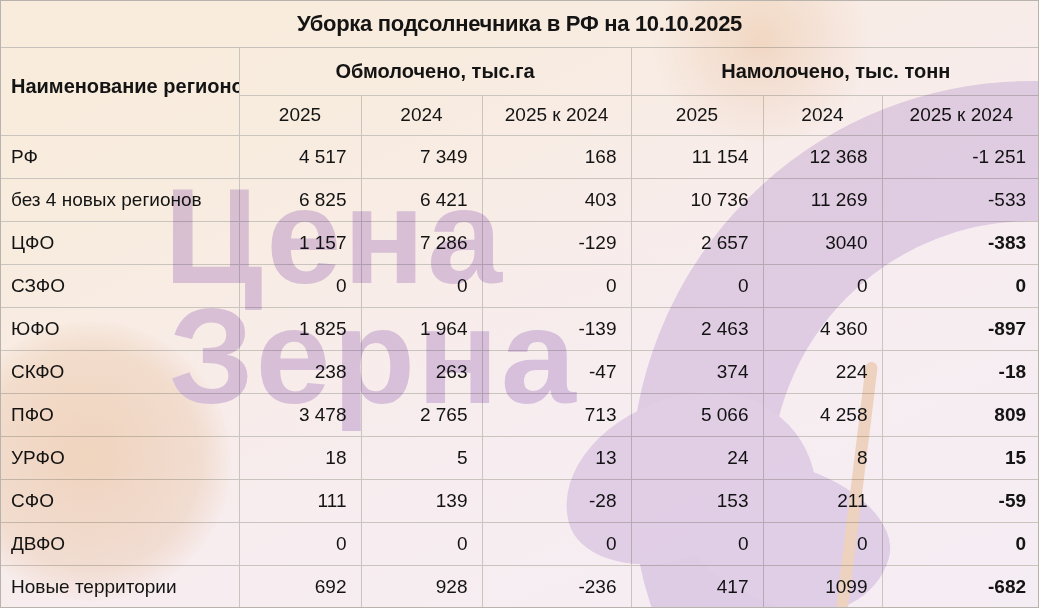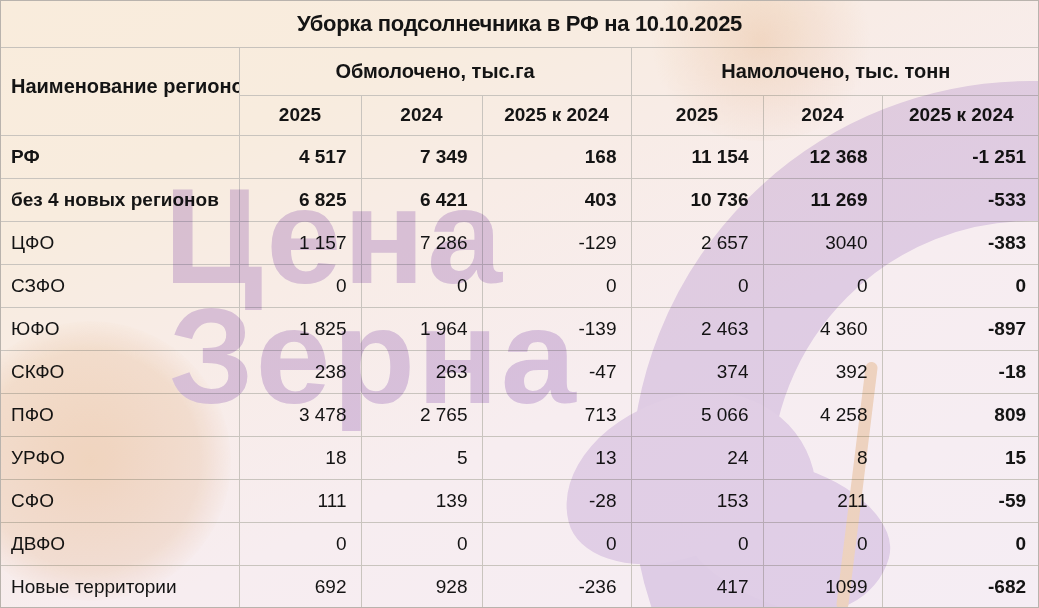--- a/index.html
+++ b/index.html
@@ -38,30 +38,30 @@
     border-bottom:1px solid #c7c2bc;
     font-size:22px;font-weight:800;letter-spacing:-0.3px;
   }
   
   table{
     position:relative;z-index:1;
     width:1039px;table-layout:fixed;border-collapse:collapse;
   }
   th,td{box-sizing:border-box;border:1px solid #c9c4be;font-size:19px;overflow:hidden;}
   thead .group-row th{height:47px;font-size:20px;font-weight:800;text-align:center;vertical-align:middle;}
-  thead .sub-row th{height:40px;font-size:19px;font-weight:700;text-align:center;vertical-align:middle;}
+  thead .sub-row th{height:40px;font-size:19px;font-weight:400;text-align:center;vertical-align:middle;}
   th.region-h{
     text-align:left;vertical-align:bottom;
     padding:0 0 10px 10px;white-space:nowrap;
     font-size:20px;font-weight:800;
   }
   tbody td{height:43px;vertical-align:middle;}
   td.region{ text-align:left;padding-left:10px;white-space:nowrap;}
   td.val{text-align:right;padding-right:14px;white-space:nowrap;}
-  tr.bold td{font-weight:700;}
+  tr.bold td{font-weight:400;}
   table tr:first-child th{border-top:none;}
   th:first-child,td:first-child{border-left:none;}
   th:last-child,td:last-child{border-right:none;font-weight:bold;}
 </style>
 </head>
 <body>
 
 <div class="canvas">
 
   <div class="wm">
@@ -147,21 +147,21 @@
     <td class="val">2 463</td>
     <td class="val">4 360</td>
     <td class="val">-897</td>
   </tr>
         <tr>
     <td class="region">СКФО</td>
     <td class="val">238</td>
     <td class="val">263</td>
     <td class="val">-47</td>
     <td class="val">374</td>
-    <td class="val">392</td>
+    <td class="val">224</td>
     <td class="val">-18</td>
   </tr>
         <tr>
     <td class="region">ПФО</td>
     <td class="val">3 478</td>
     <td class="val">2 765</td>
     <td class="val">713</td>
     <td class="val">5 066</td>
     <td class="val">4 258</td>
     <td class="val">809</td>

